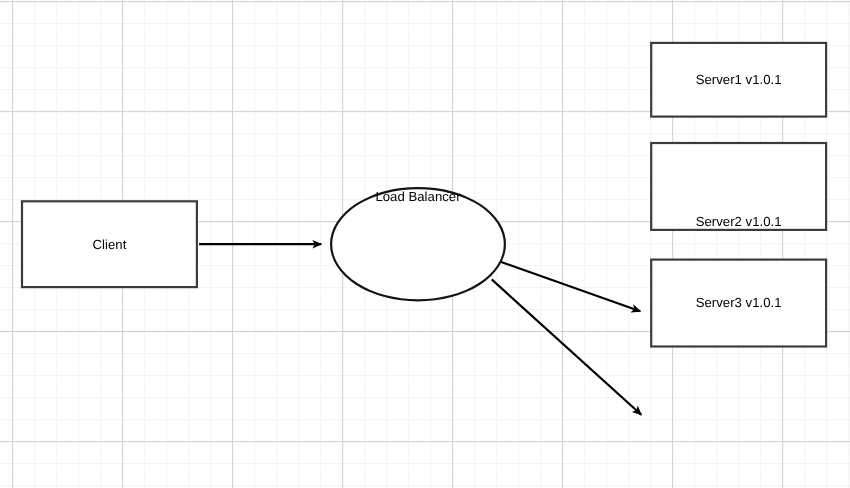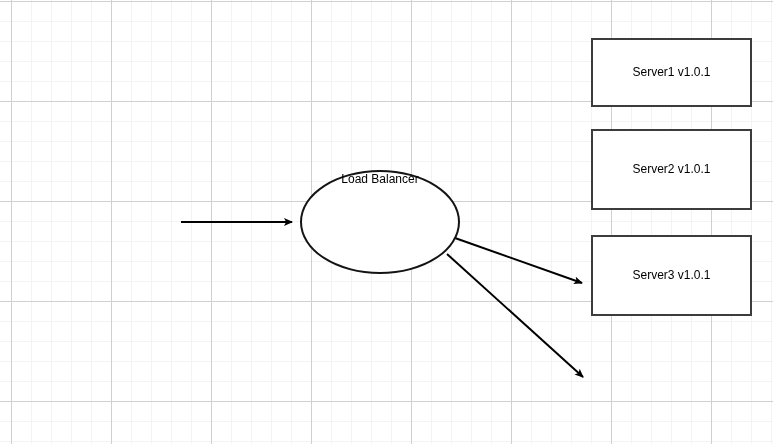--- a/index.html
+++ b/index.html
@@ -80,30 +80,33 @@
       </marker>
     </defs>
 
     <line x1="181" y1="222" x2="292" y2="222" stroke="#000000" stroke-width="2" marker-end="url(#arrowhead)"></line>
 
     <line x1="455" y1="238" x2="582" y2="283" stroke="#000000" stroke-width="2" marker-end="url(#arrowhead)"></line>
 
     <line x1="447" y1="254" x2="583" y2="377" stroke="#000000" stroke-width="2" marker-end="url(#arrowhead)"></line>
   </svg>
 
+  <div class="node-box" style="left:19px; top:182px; width:161px; height:80px;">
+    <span class="node-label">Client</span>
+  </div>
 
   <div class="node-ellipse" style="left:300px; top:170px; width:160px; height:104px;">
     <span class="node-label">Load Balancer</span>
   </div>
 
   <div class="node-box" style="left:591px; top:22px; width:161px; height:69px;margin-top:16px;">
     <span class="node-label">Server1 v1.0.1</span>
   </div>
 
-  <div class="node-box" style="left:591px; top:129px; width:161px; height:81px;">
+  <div class="node-box" style="left:591px; top:129px; width:161px; height:81px;align-items:flex-end;">
     <span class="node-label">Server2 v1.0.1</span>
   </div>
 
   <div class="node-box" style="left:591px; top:235px; width:161px; height:81px;">
     <span class="node-label">Server3 v1.0.1</span>
   </div>
 
 
 </div>
 

